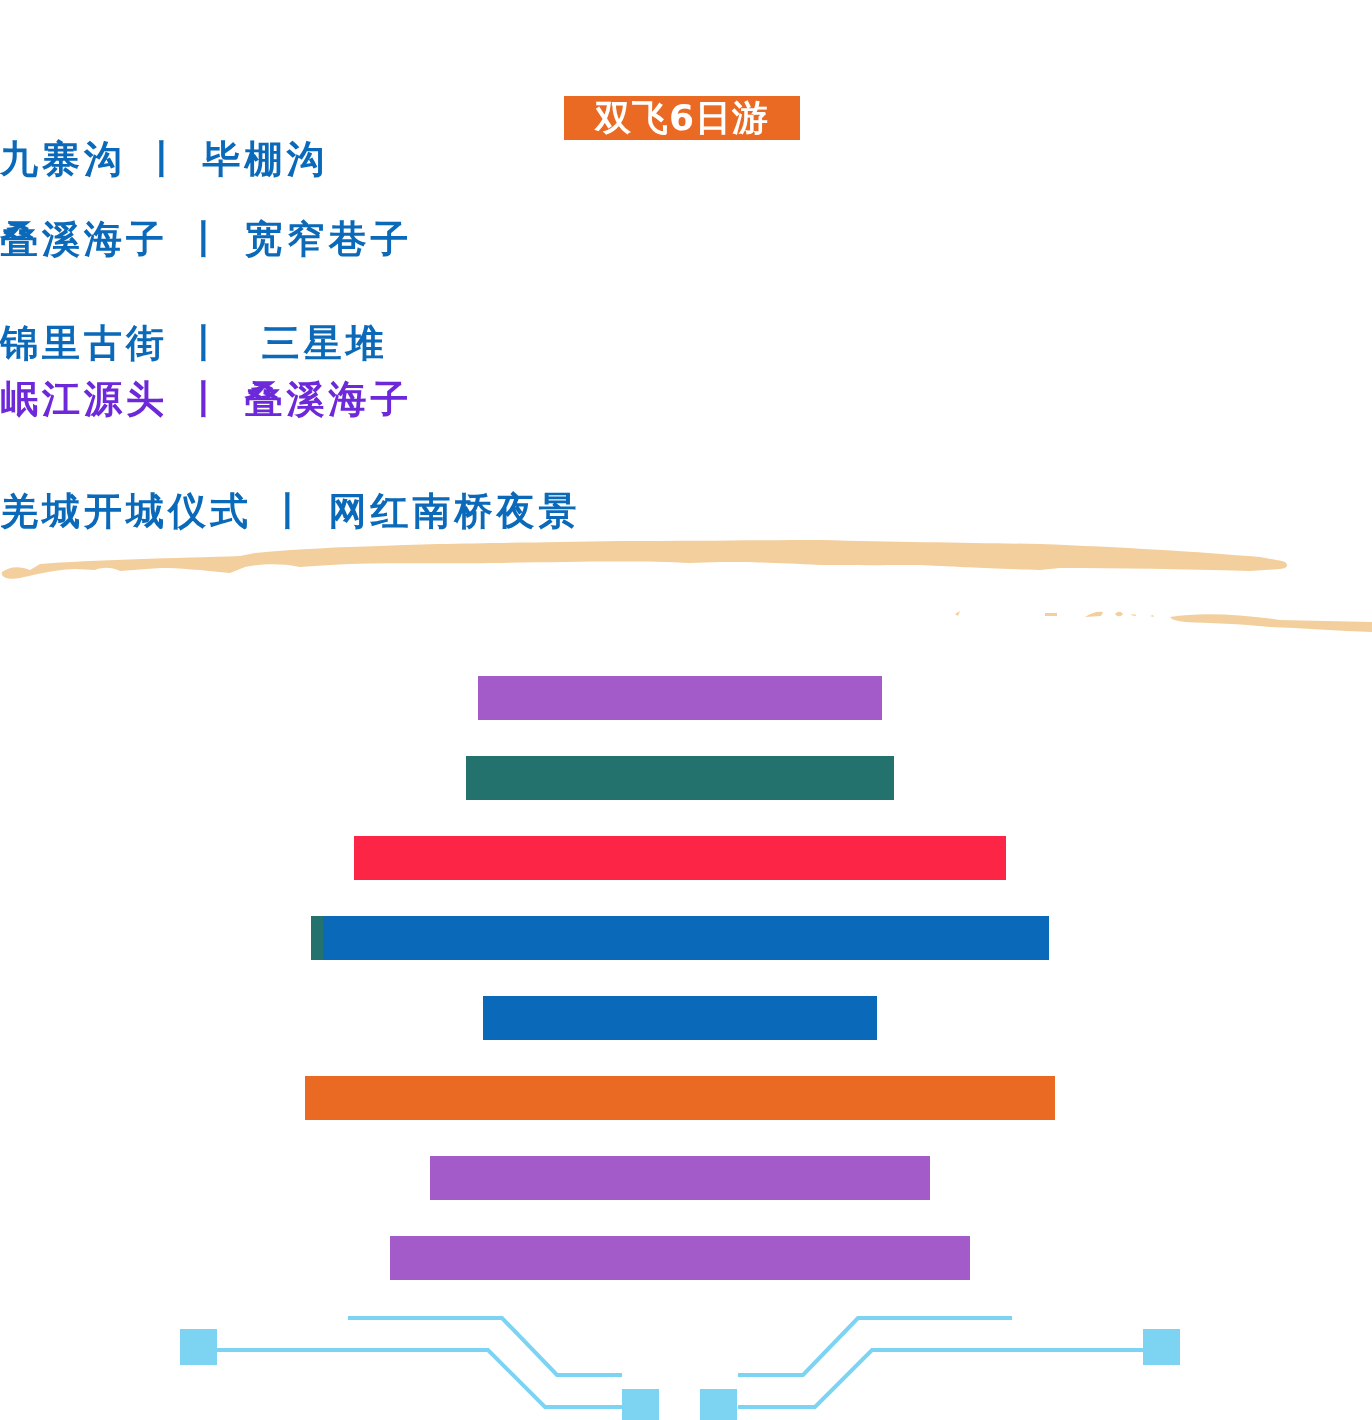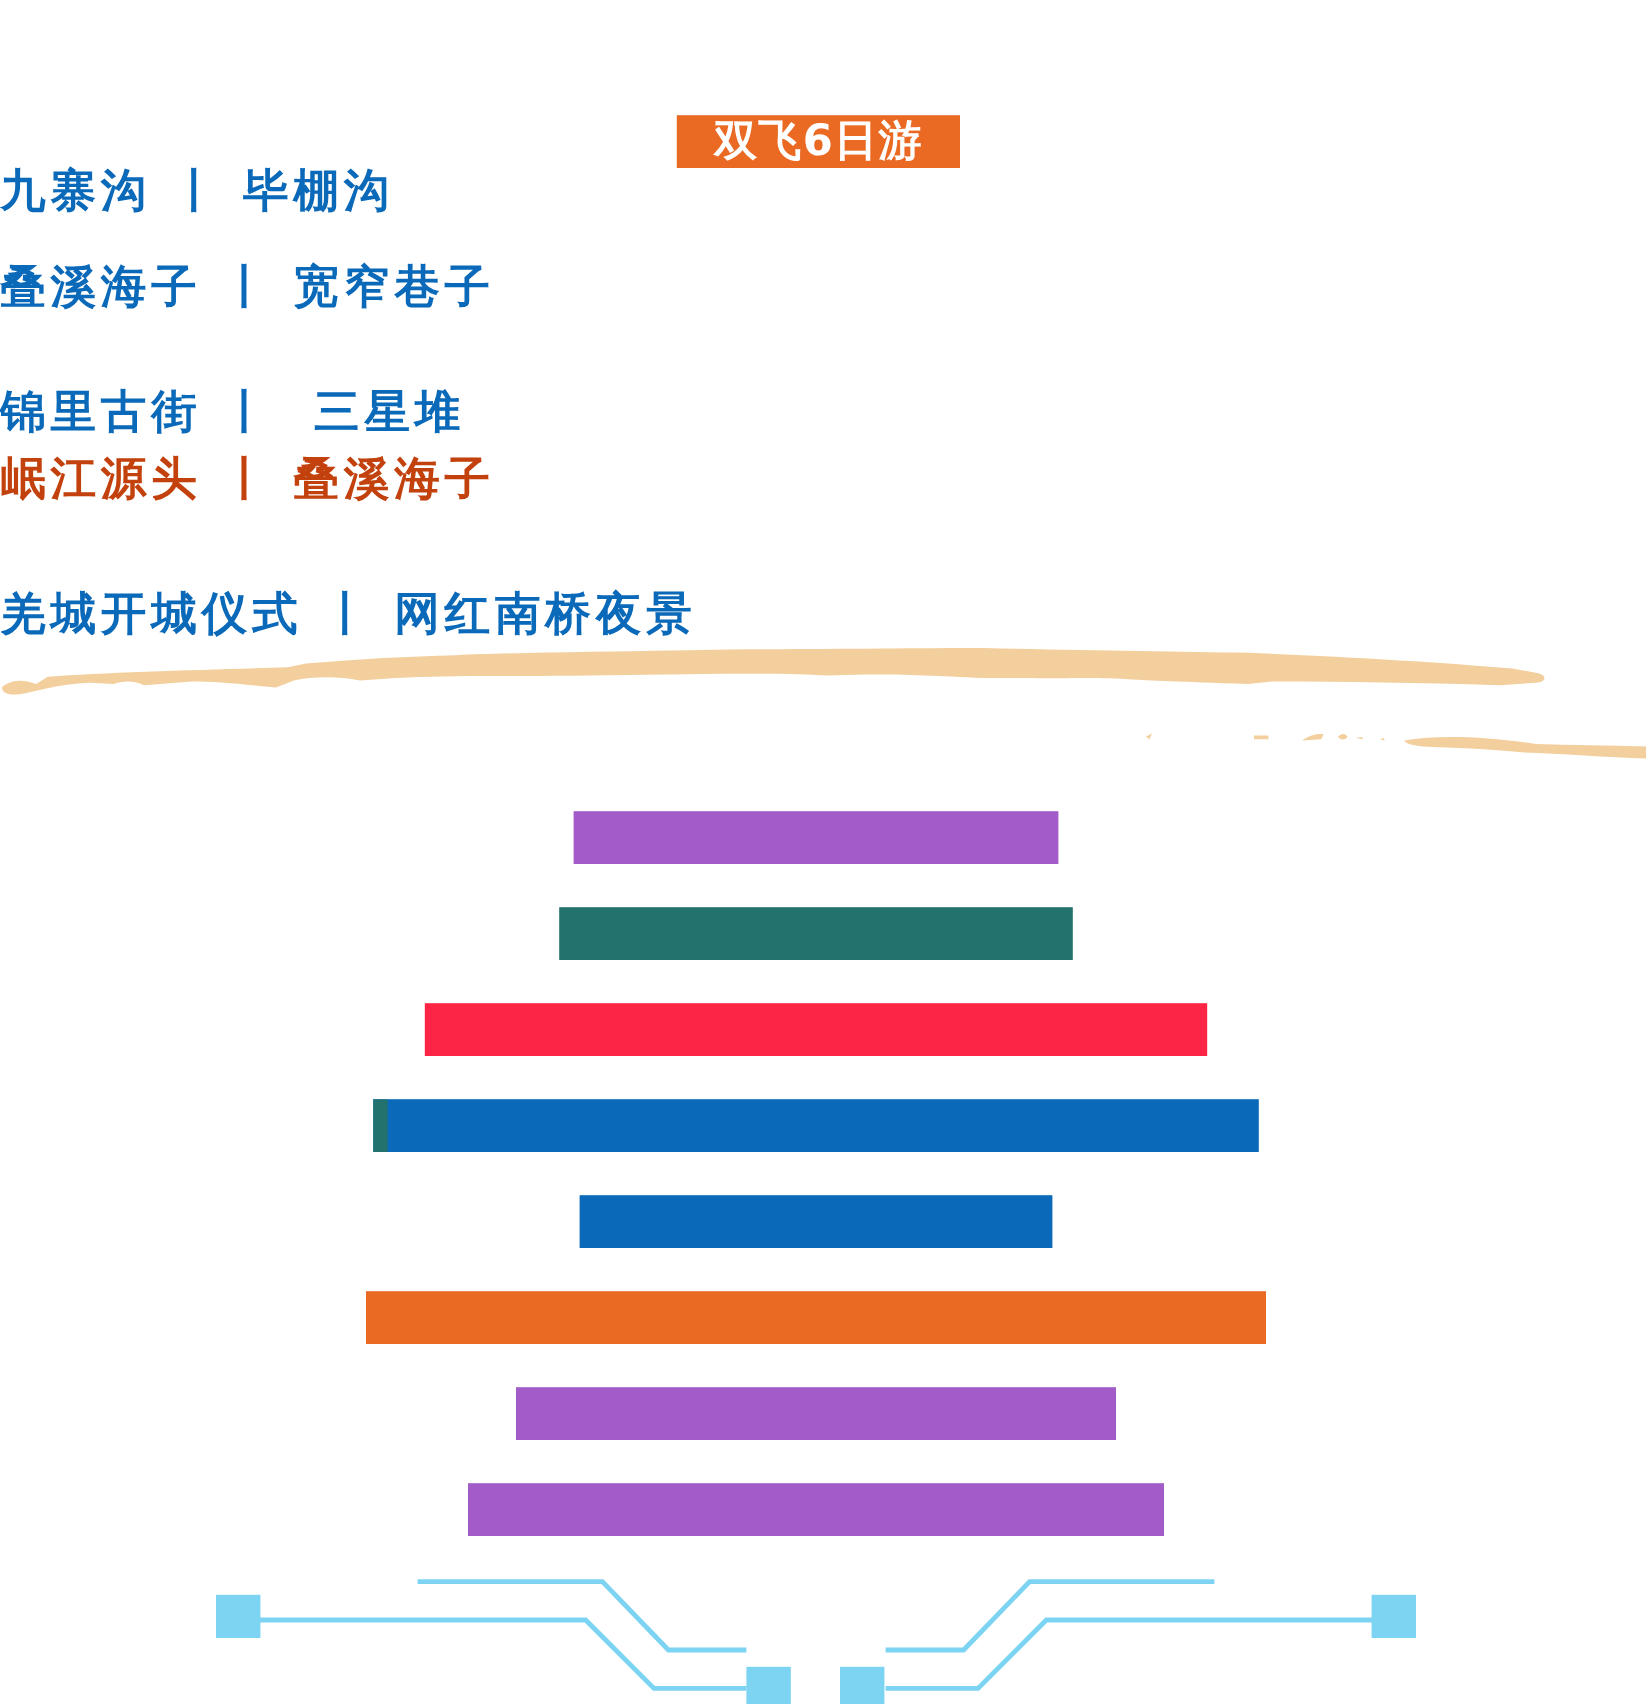--- a/index.html
+++ b/index.html
@@ -27,21 +27,21 @@
     .circuit { position: absolute; left: 0; top: 1300px; width: 1372px; height: 120px; }
   </style>
 </head>
 <body>
 
 <div class="title-badge" style="background: rgb(234, 106, 35);">双飞6日游</div>
 
 <div class="dest-line" style="top: 136px; color: rgb(10, 105, 184);">九寨沟 丨 毕棚沟</div>
 <div class="dest-line" style="top: 216px; color: rgb(10, 105, 184);">叠溪海子 丨 宽窄巷子</div>
 <div class="dest-line" style="top: 296px; color: rgb(10, 105, 184); margin-top: 24px;">锦里古街 丨  三星堆</div>
-<div class="dest-line" style="top: 376px; color: #c2410c;">岷江源头 丨 叠溪海子</div>
+<div class="dest-line" style="top: 376px; color: #6d28d9;">岷江源头 丨 叠溪海子</div>
 <div class="dest-line" style="top: 456px; color: rgb(10, 105, 184); margin-top: 32px;">羌城开城仪式 丨 网红南桥夜景</div>
 
 <svg class="brush" viewBox="0 530 1372 110" preserveAspectRatio="none">
   <path fill="#f3cf9d" d="M2,572 C10,566 20,566 30,570 L40,564 C90,560 180,558 240,556 L255,553 C300,549 340,547 380,546 C420,544 500,543 560,542 L620,541 C700,541 760,540 820,540 C900,542 980,543 1040,544 C1120,547 1200,552 1260,557 L1282,561 C1290,563 1288,569 1280,569 L1250,571 C1180,569 1120,568 1060,568 L1040,570 C980,568 960,567 940,566 C900,564 880,566 860,565 L820,565 C780,563 760,562 720,562 L690,563 C640,560 560,562 490,563 C440,564 380,562 330,565 L300,567 C280,563 260,564 245,567 L230,573 C200,570 180,568 160,568 L120,571 C110,566 100,568 95,570 L75,569 C50,570 30,576 20,578 C10,580 0,578 2,572 Z"></path>
   <path fill="#f3cf9d" d="M955,614 l5,-3 l-2,5 Z M1045,613 l12,0 l0,3 l-12,0 Z M1085,617 c6,-4 12,-6 18,-5 l-2,4 Z M1115,614 c3,-3 6,-3 8,0 c-2,3 -6,3 -8,0 Z M1130,615 c4,-1 6,-1 6,1 Z M1150,616 l3,-1 l1,2 Z M1170,617 C1200,612 1240,614 1280,620 C1310,621 1340,621 1372,622 L1372,632 C1340,631 1300,628 1270,627 C1240,624 1210,623 1185,622 C1178,621 1172,620 1170,617 Z"></path>
 </svg>
 
 <div class="feature" style="left: 478px; top: 676px; width: 404px; background: rgb(162, 91, 201);">
   
 </div>

